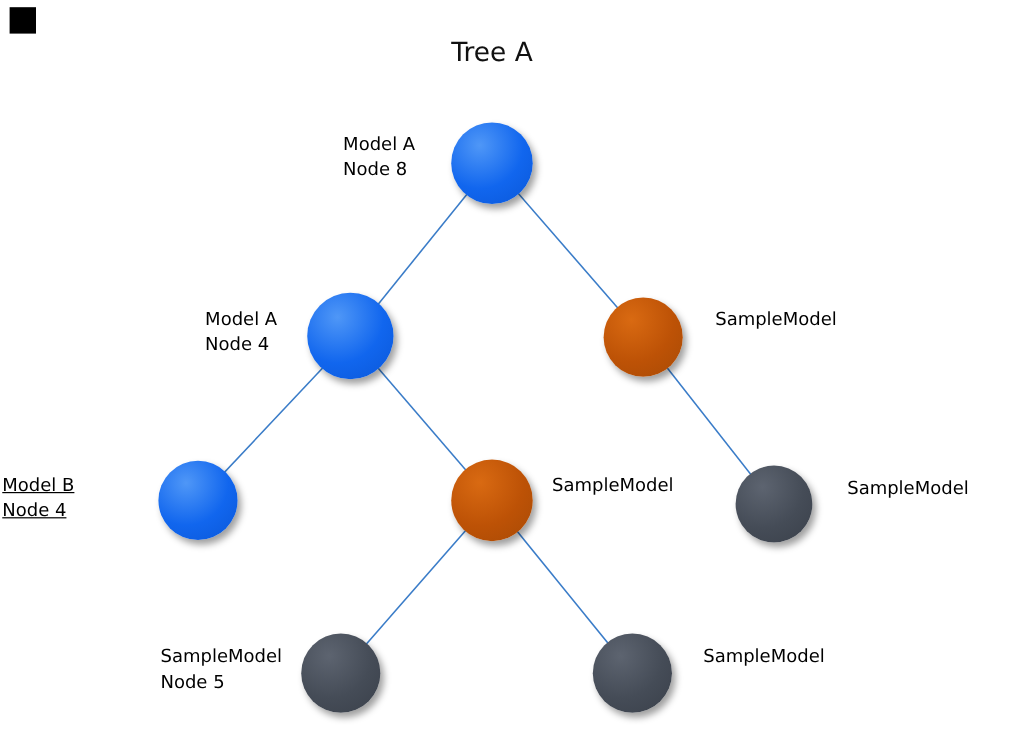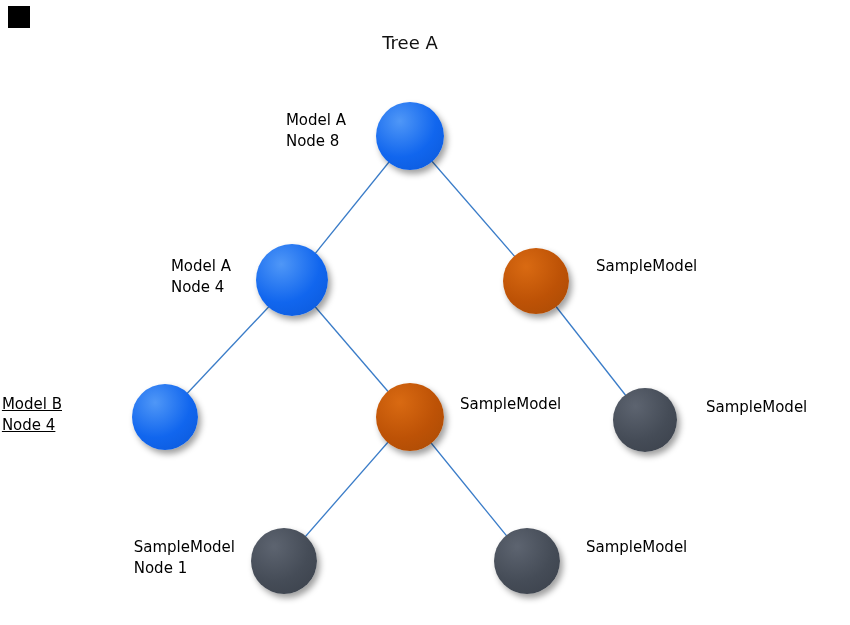--- a/index.html
+++ b/index.html
@@ -24,21 +24,21 @@
       width: 22px;
       height: 22px;
       background: #000000;
     }
     .title {
       position: absolute;
       left: 0;
       top: 32px;
       width: 820px;
       text-align: center;
-      font-size: 18px;
+      font-size: 22px;
       color: #111111;
     }
     svg.edges {
       position: absolute;
       left: 0;
       top: 0;
     }
     .node-circle {
       position: absolute;
       border-radius: 50%;
@@ -132,21 +132,21 @@
   </div>
   <div class="node-circle orange c5"></div>
 
   <div class="node-label align-left l6">
     <div>SampleModel</div>
   </div>
   <div class="node-circle gray c6"></div>
 
   <div class="node-label align-right l7">
     <div>SampleModel</div>
-    <div>Node 1</div>
+    <div>Node 5</div>
   </div>
   <div class="node-circle gray c7"></div>
 
   <div class="node-label align-left l8">
     <div>SampleModel</div>
   </div>
   <div class="node-circle gray c8"></div>
 
 </div>
 

